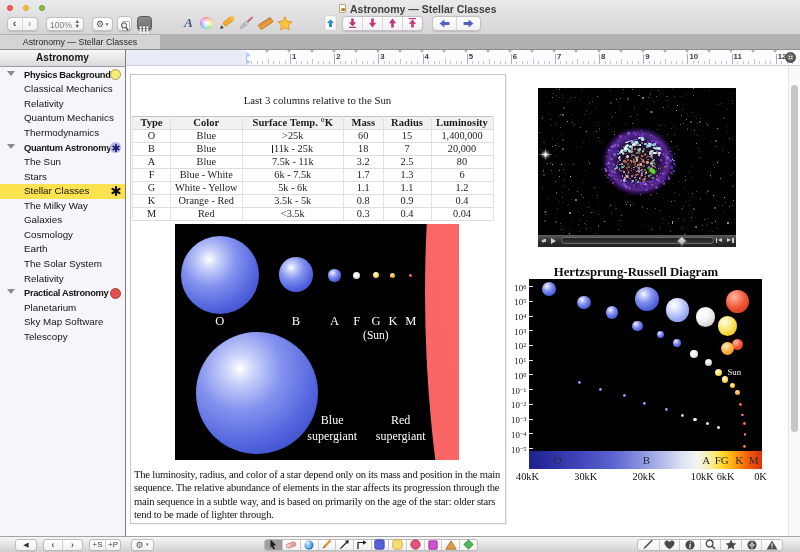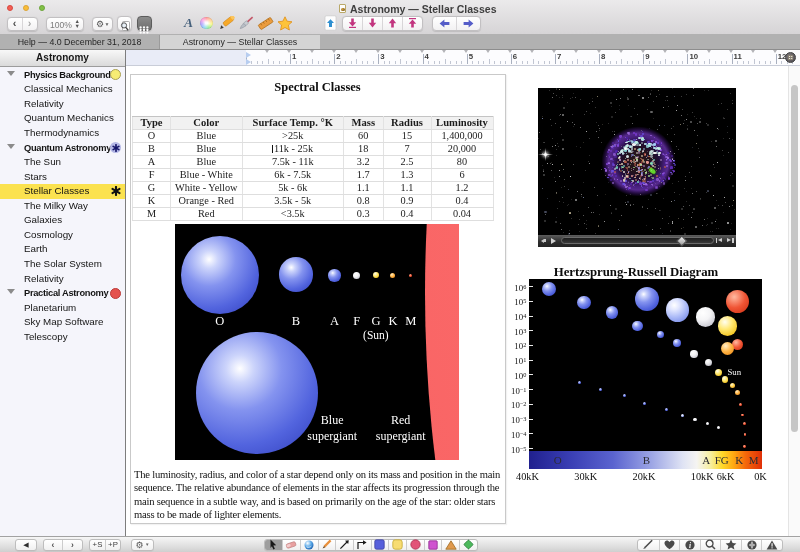--- a/index.html
+++ b/index.html
@@ -345,21 +345,20 @@
       <span id="search-icon">
           <span class="lens"></span>
           <span class="handle"></span>
           <span class="drop">▼</span>
         </span>
       <span id="search-ph">Search</span>
     </div>
   </div>
 
   <div id="tabbar" class="abs">
-      <div class="tab">Help — 4.0 December 31, 2018</div>
       <div class="tab active">Astronomy — Stellar Classes</div>
     </div>
 
   <div id="sidebar" class="abs">
     <div id="sidebar-header">Astronomy</div>
     <div id="sidebar-items">
         <div class="sb-row group" style="top: 17.8px;">
           <div class="sb-tri"></div>
           <div class="sb-label">Physics Background</div>
           <div class="sb-badge badge-yellow"></div>
@@ -587,21 +586,21 @@
     <div class="r-indent" style="left:119.5px;top:2px;"></div>
     <div class="r-indent" style="left:119.5px;top:9px;"></div>
     <div id="ruler-corner">
         <span class="grid"></span>
       </div>
   </div>
 
   <div id="canvas" class="abs">
 
     <div id="page-card">
-      <div id="doc-title">Spectral Classes</div>
+      <div id="doc-subtitle">Last 3 columns relative to the Sun</div>
       <table id="spectral-table">
         <thead>
             <tr>
               <th style="width: 38px;">Type</th>
               <th style="width: 71.5px;">Color</th>
               <th style="width: 101.5px;">Surface Temp. °K</th>
               <th style="width: 39.5px;">Mass</th>
               <th style="width: 48px;">Radius</th>
               <th style="width: 62px;">Luminosity</th>
             </tr>
@@ -685,21 +684,21 @@
           <div class="fig-label" style="left: 112.7px; top: 188.5px; width: 90px; font-size: 12px;">Blue</div>
           <div class="fig-label" style="left: 112.7px; top: 204.7px; width: 90px; font-size: 12px;">supergiant</div>
           <div class="fig-label" style="left: 181.2px; top: 188.5px; width: 90px; font-size: 12px;">Red</div>
           <div class="fig-label" style="left: 181.2px; top: 204.7px; width: 90px; font-size: 12px;">supergiant</div>
           <div id="red-arc" style="left: 250px; top: -1287px; width: 2712px; height: 2712px;"></div>
         </div>
       <div id="caption">
           <div class="caption-line" style="top: 392.5px;">The luminosity, radius, and color of a star depend only on its mass and position in the main</div>
           <div class="caption-line" style="top: 406.1px;">sequence. The relative abundance of elements in the star affects its progression through the</div>
           <div class="caption-line" style="top: 419.7px;">main sequence in a subtle way, and is based on primarily on the age of the star: older stars</div>
-          <div class="caption-line" style="top: 433.3px;">mass to be made of lighter elements.</div>
+          <div class="caption-line" style="top: 433.3px;">tend to be made of lighter through.</div>
         </div>
     </div>
 
     <div id="movie">
       <div id="starfield">
         <div id="remnant">
             <div class="ring"></div>
             <div class="stardot" style="left: 43.8px; top: 53.2px; width: 2.2px; height: 2.2px; background: rgb(143, 104, 88); opacity: 0.91;"></div>
             <div class="stardot" style="left: 48.7px; top: 41.4px; width: 1.6px; height: 1.6px; background: rgb(144, 152, 232); opacity: 0.82;"></div>
             <div class="stardot" style="left: 33px; top: 7.7px; width: 1.9px; height: 1.9px; background: rgb(122, 58, 208); opacity: 0.94;"></div>

